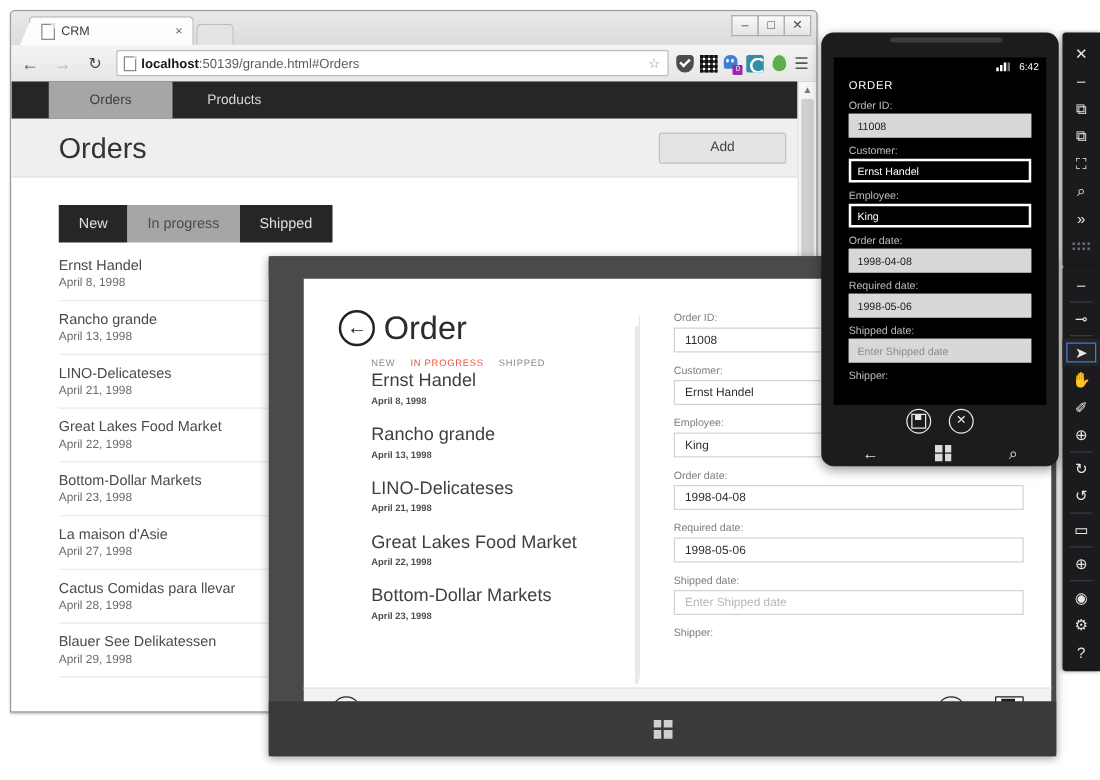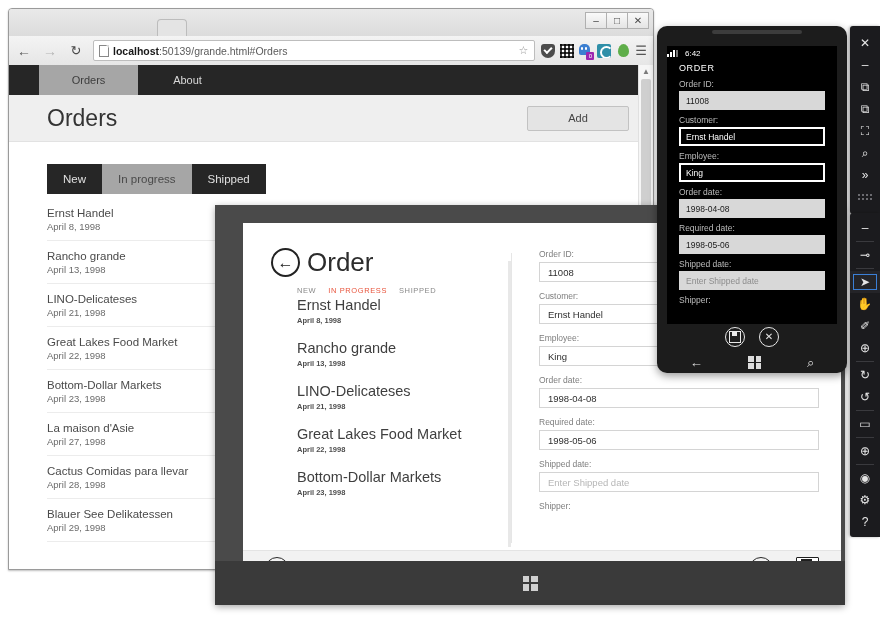--- a/index.html
+++ b/index.html
@@ -210,21 +210,21 @@
   #phone{
     left:657px;top:26px;width:190px;height:347px;
     background:#1c1c1c;border-radius:10px;
     box-shadow:0 3px 9px rgba(0,0,0,.4);
   }
   #phone-glare{position:absolute;left:55px;top:4px;width:90px;height:4px;background:#3c3c3c;border-radius:2px;}
   #phone-screen{
     position:absolute;left:10px;top:20px;right:10px;height:278px;
     background:#000;overflow:hidden;
   }
-  #phone-status{height:14px;display:flex;align-items:center;padding-right:6px;gap:7px;}
+  #phone-status{height:14px;display:flex;align-items:center;justify-content:flex-end;padding-right:6px;gap:7px;}
   .sig{display:flex;align-items:flex-end;gap:1px;height:7px;}
   .sig i{display:block;width:2px;background:#fff;}
   .sig i:nth-child(1){height:3px;}
   .sig i:nth-child(2){height:5px;}
   .sig i:nth-child(3){height:7px;}
   .sig i:nth-child(4){height:7px;background:#777;}
   #phone-clock{font-size:8px;color:#fff;}
   #phone-body{padding:3px 12px 0 12px;}
   #phone-apptitle{font-size:9px;color:#fff;letter-spacing:.6px;margin-bottom:6px;}
   .pgroup{margin-bottom:5px;}
@@ -271,20 +271,25 @@
   .grip{display:grid;grid-template-columns:repeat(4,2px);grid-template-rows:repeat(2,2px);gap:2px;}
   .grip i{background:#6b6b70;display:block;}
 </style>
 </head>
 <body>
 
 <div class="abs" id="browser-window">
 
   <div id="browser-titlebar">
     <div id="tab-strip">
+      <div class="tab">
+        <div class="tab-favicon"></div>
+        <div class="tab-title">CRM</div>
+        <div class="tab-close">×</div>
+      </div>
       <div class="newtab"></div>
     </div>
     <div id="winctl">
       <div class="wbtn">–</div>
       <div class="wbtn">□</div>
       <div class="wbtn">✕</div>
     </div>
   </div>
 
   <div id="browser-toolbar">
@@ -308,21 +313,21 @@
           <span class="ext-dot"></span>
         </div>
       <div class="ext-menu">☰</div>
     </div>
   </div>
 
   <div id="page-viewport">
     <div id="navbar">
       <div class="nav-spacer"></div>
       <div class="nav-item active">Orders</div>
-      <div class="nav-item">About</div>
+      <div class="nav-item">Products</div>
     </div>
     <div id="page-head">
       <div id="page-title">Orders</div>
       <div id="add-button">Add</div>
     </div>
     <div id="filter-tabs">
       <div class="ftab">New</div>
       <div class="ftab active">In progress</div>
       <div class="ftab">Shipped</div>
     </div>

